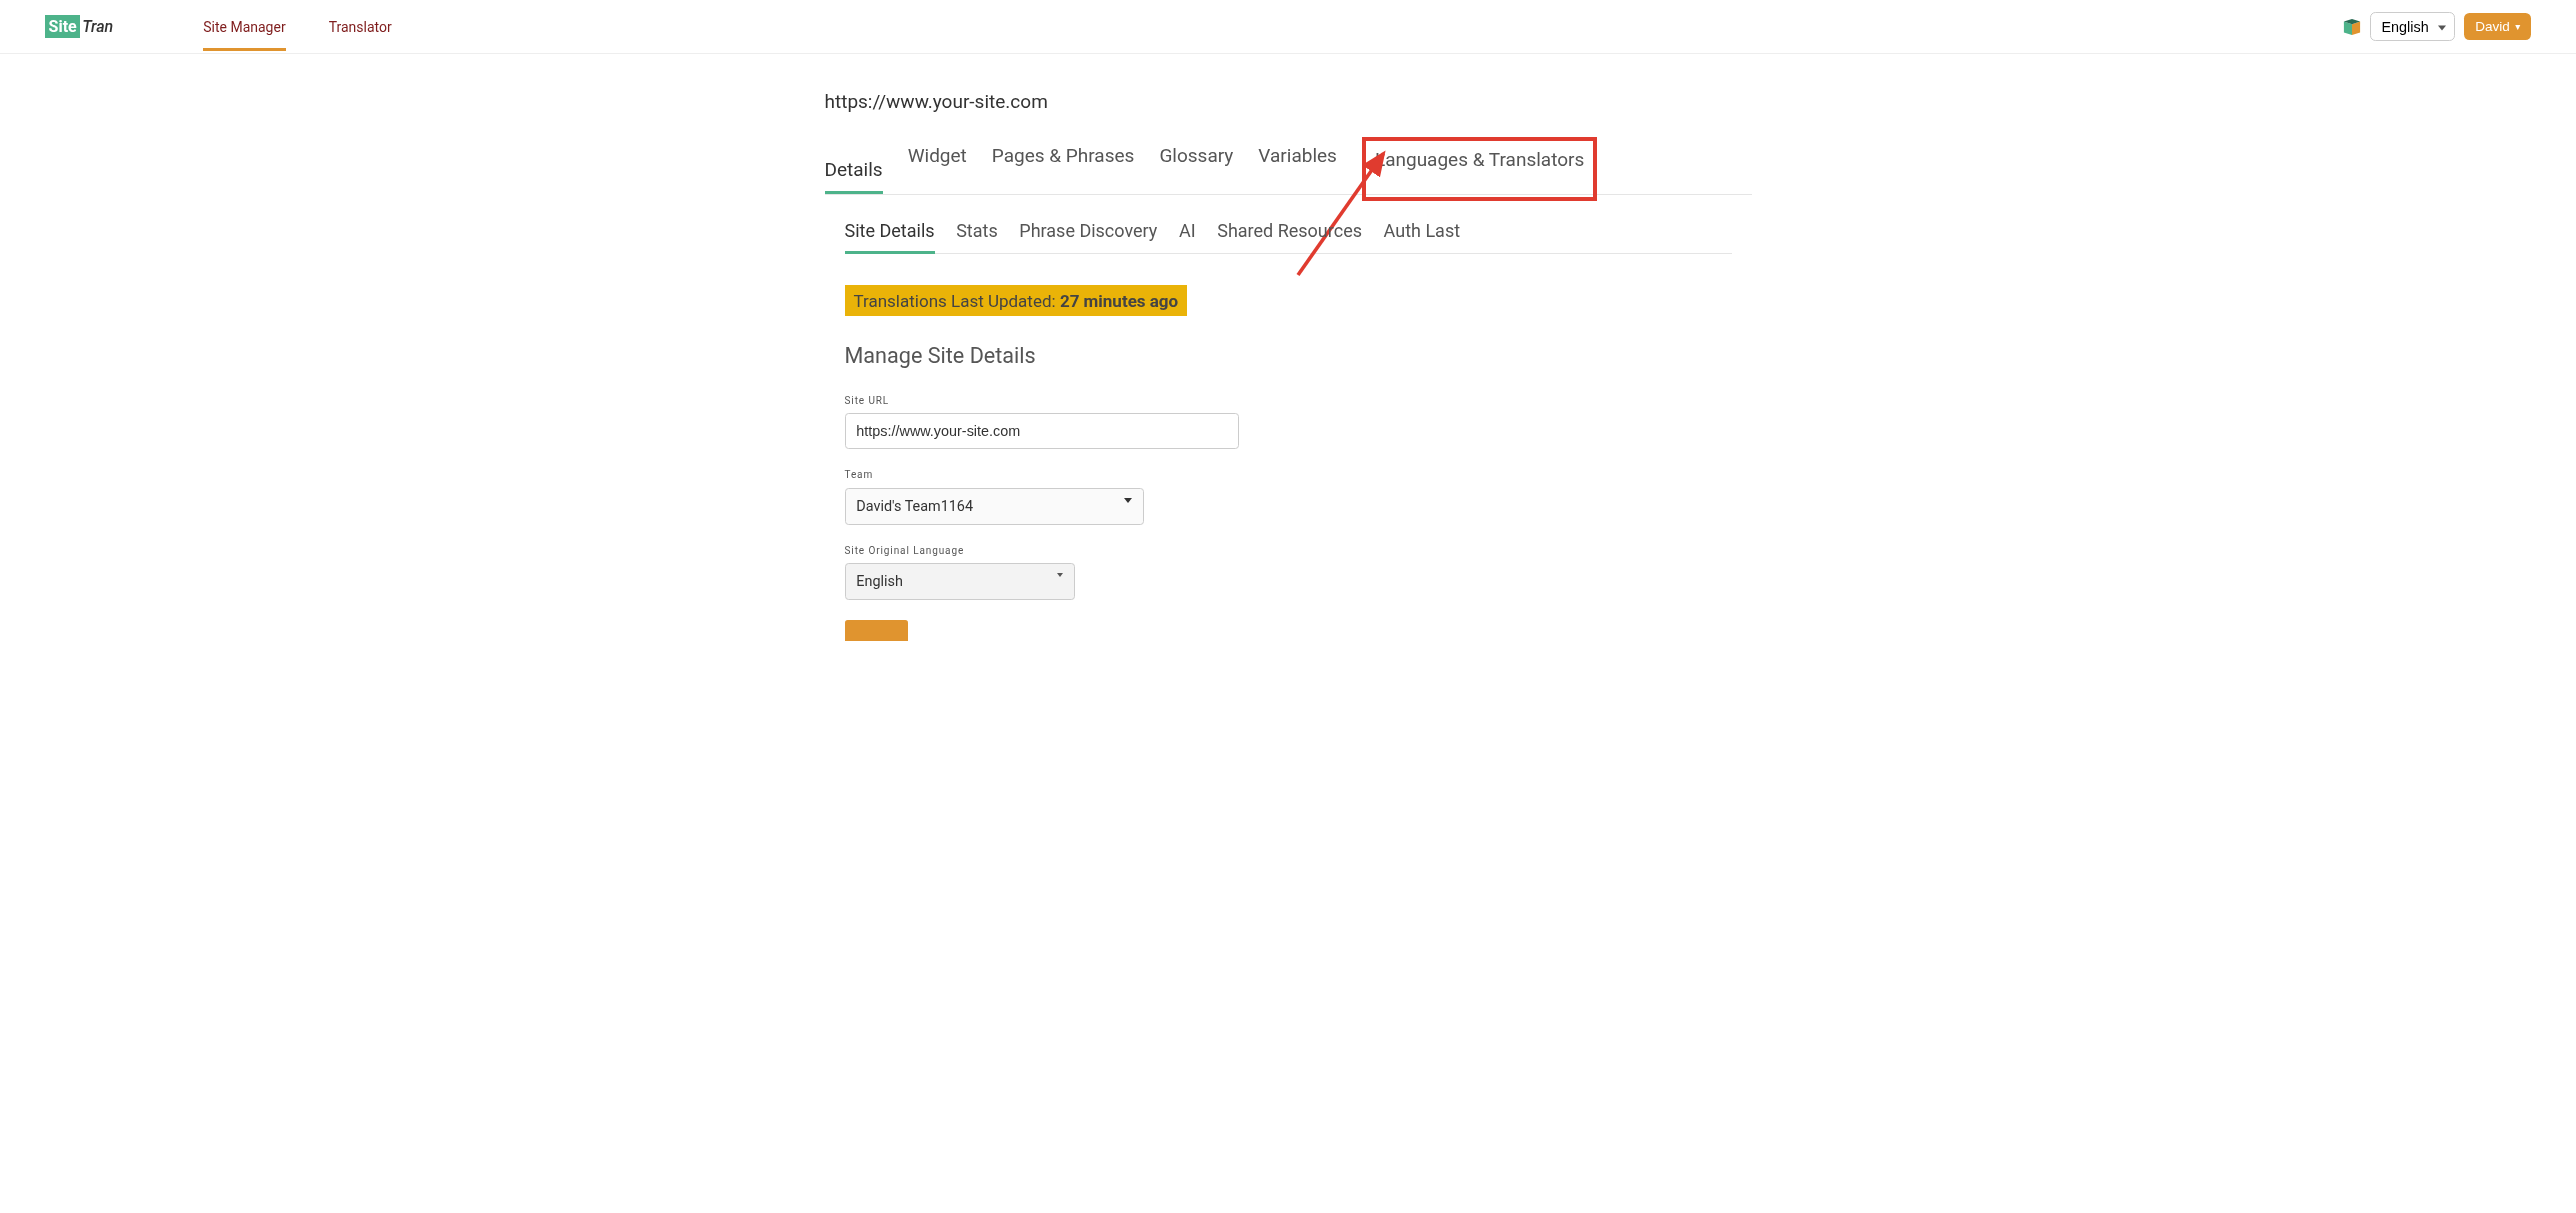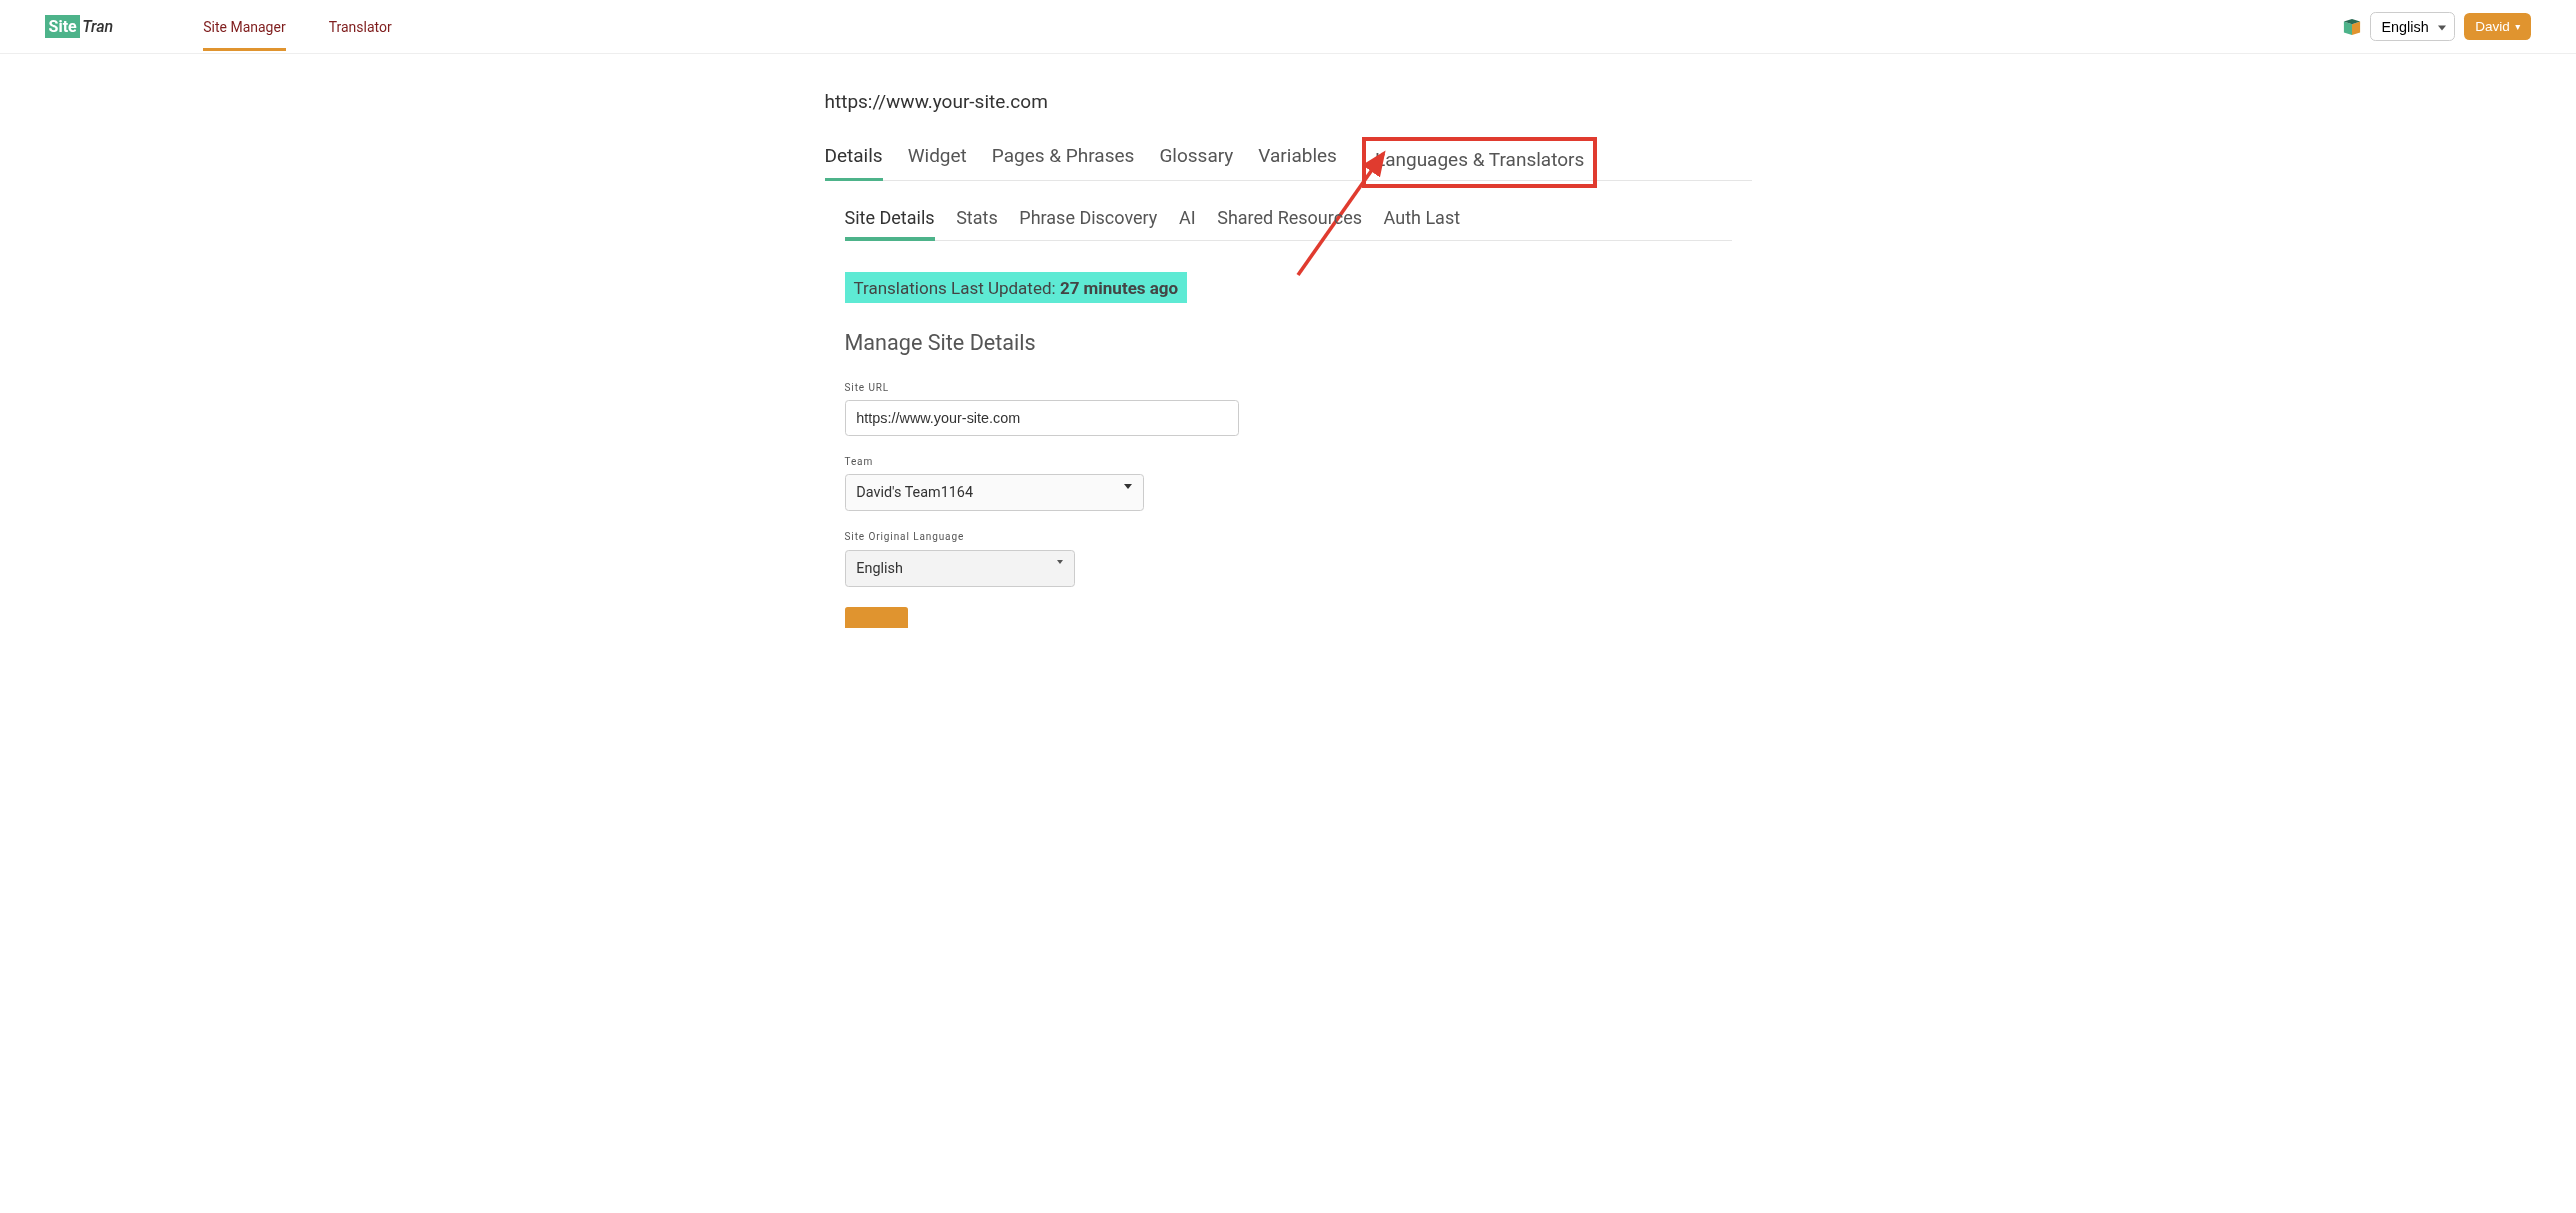--- a/index.html
+++ b/index.html
@@ -112,21 +112,21 @@
     border-bottom: 0.9px solid #e5e5e5;
     position: relative;
   }
   .tab-p {
     font-size: 19px;
     color: #555;
     padding: 0 0 12.6px 0;
     cursor: pointer;
     position: relative;
   }
-  .tab-p.active { color: #333; }
+  .tab-p.active { color: #333; margin-top: 14px; }
   .tab-p.active::after {
     content: "";
     position: absolute;
     left: 0; right: 0; bottom: -0.9px;
     height: 3.6px;
     background: #4db38a;
   }
   .highlight-box {
     border: 4.5px solid #e03b2f;
     padding: 7.2px 9px 12.6px 9px;
@@ -154,21 +154,21 @@
   .tab-s.active::after {
     content: "";
     position: absolute;
     left: 0; right: 0; bottom: -0.9px;
     height: 3.6px;
     background: #4db38a;
   }
 
   .status-pill {
     display: inline-block;
-    background: #5eead4;
+    background: #eab308;
     padding: 5.4px 9px;
     font-size: 17px;
     color: #444;
     margin-bottom: 27px;
   }
   .status-pill .bold { font-weight: 700; }
 
   .section-title {
     font-size: 21.6px;
     font-weight: 400;

